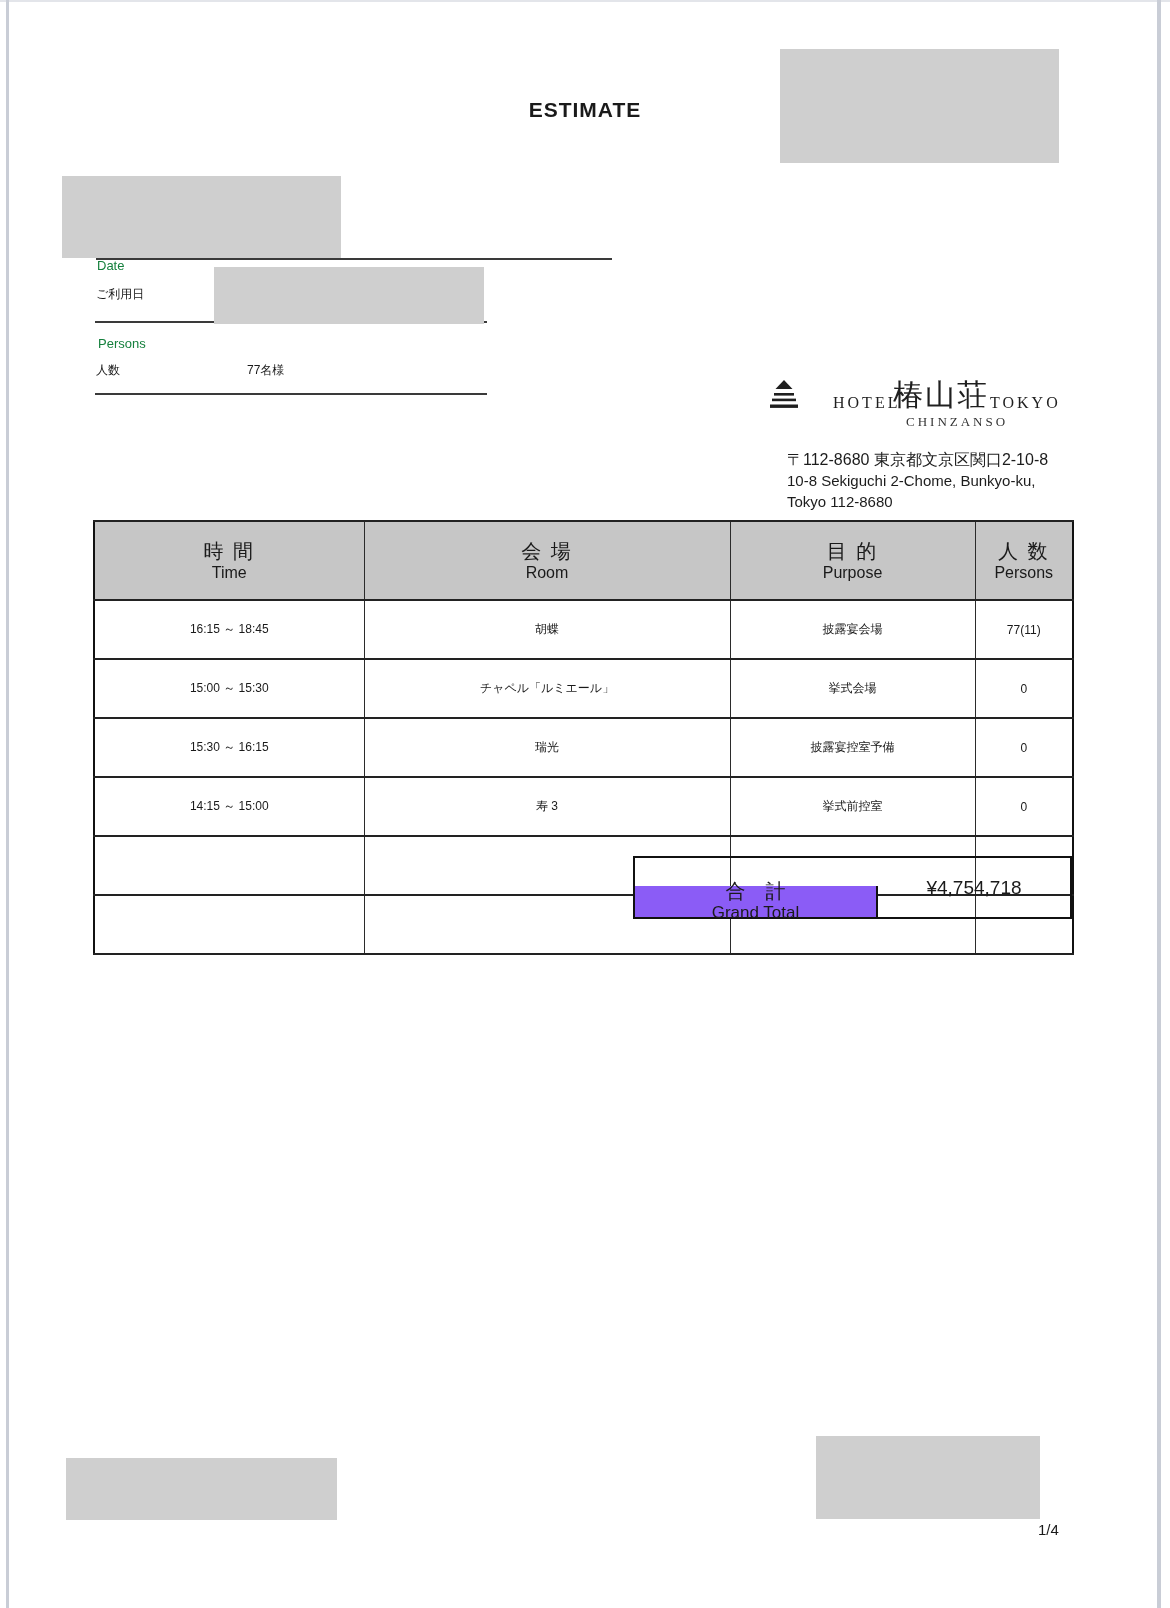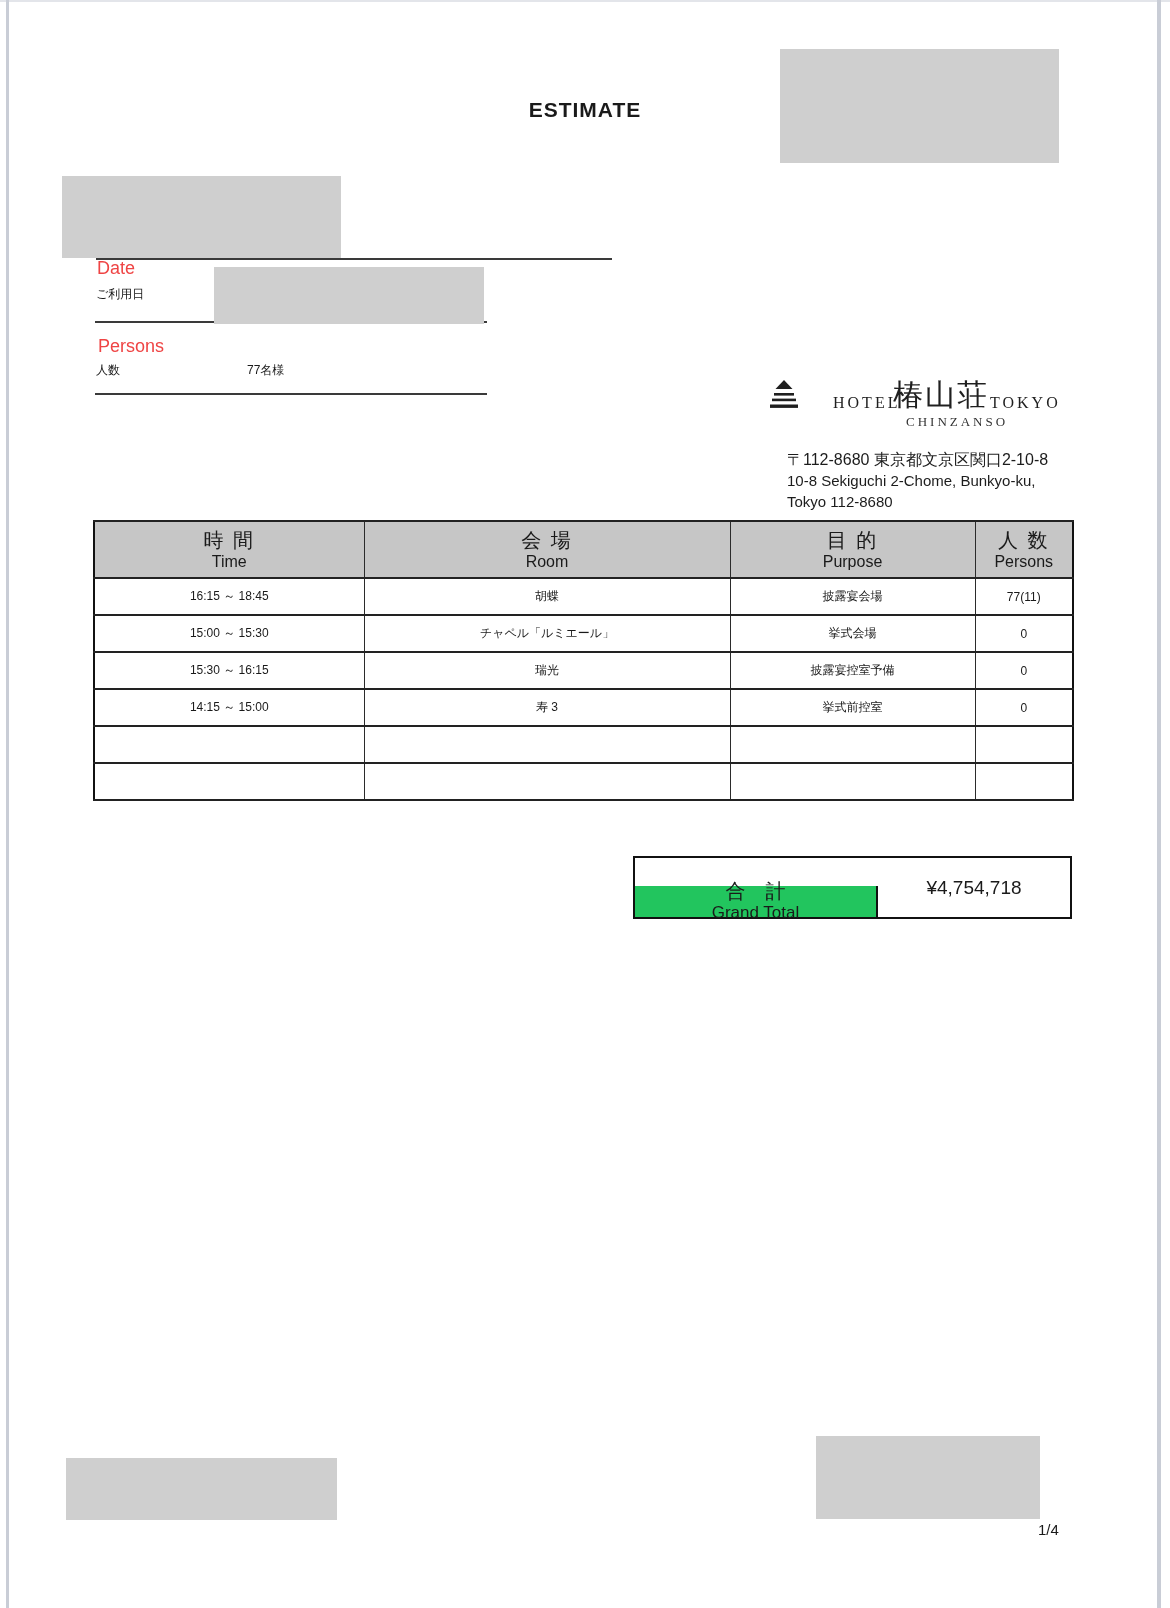--- a/index.html
+++ b/index.html
@@ -15,48 +15,48 @@
   .edge-right{left:1157px;top:0;width:4px;height:1608px;}
   
   .redact{position:absolute;background:#cfcfcf;}
   
   .uline{position:absolute;height:2px;background:#3a3a3a;}
   
   .title-wrap{position:absolute;left:0;right:0;top:92px;text-align:center;line-height:1;}
   .title-jp{font-size:29px;font-weight:bold;letter-spacing:3px;}
   .title-en{font-size:21px;font-weight:bold;letter-spacing:1px;margin-top:7px;}
   
-  .lbl-small{position:absolute;font-size:18px;color:#ef4444;line-height:1;}
+  .lbl-small{position:absolute;font-size:13px;color:#15803d;line-height:1;}
   .lbl-big{position:absolute;font-size:12px;line-height:1;}
   
   .logo{position:absolute;left:753px;top:375px;width:320px;height:58px;
         font-family:"Liberation Serif","DejaVu Serif",serif;color:#1f1f1f;}
   .logo .part{position:absolute;line-height:1;white-space:nowrap;}
   .logo-hotel{left:80px;top:20px;font-size:16px;letter-spacing:3px;}
   .logo-name{left:140px;top:5px;font-size:30px;letter-spacing:2px;}
   .logo-sub{left:153px;top:40px;font-size:13px;letter-spacing:3px;color:#333;}
   .logo-tokyo{left:237px;top:20px;font-size:16px;letter-spacing:3px;}
   
   .address{position:absolute;left:787px;top:449px;font-size:15px;line-height:21px;color:#1c1c1c;}
   .address .jp{font-size:16px;}
   
   table.sched{position:absolute;left:93px;top:520px;width:979px;
     border-collapse:collapse;table-layout:fixed;border:2px solid #111;}
   table.sched th,table.sched td{
     border-left:1px solid #2b2b2b;border-right:1px solid #2b2b2b;
     border-top:2px solid #222;border-bottom:2px solid #222;
-    padding:1px;text-align:center;vertical-align:middle;overflow:hidden;white-space:nowrap;}
+    padding:12px;text-align:center;vertical-align:middle;overflow:hidden;white-space:nowrap;}
   table.sched th{height:53px;background:#c6c6c6;font-weight:normal;}
   table.sched th .jp{font-size:20px;line-height:24px;letter-spacing:2px;}
   table.sched th .en{font-size:16px;line-height:20px;}
   table.sched td{height:33px;font-size:12px;}
   
   .gtotal{position:absolute;left:633px;top:856px;width:439px;height:63px;
     border:2px solid #111;display:flex;box-sizing:border-box;}
-  .gtotal .glabel{width:243px;background:#22c55e;border-right:2px solid #111;
+  .gtotal .glabel{width:243px;background:#8b5cf6;border-right:2px solid #111;
     display:flex;flex-direction:column;align-items:center;justify-content:center;box-sizing:border-box;margin-top:28px;}
   .gtotal .glabel .jp{font-size:20px;line-height:23px;}
   .gtotal .glabel .en{font-size:17px;line-height:20px;}
   .gtotal .gvalue{flex:1;display:flex;align-items:center;justify-content:center;font-size:19px;}
   
   .pagenum{position:absolute;left:1038px;top:1521px;font-size:15px;}
 </style>
 </head>
 <body>
 

